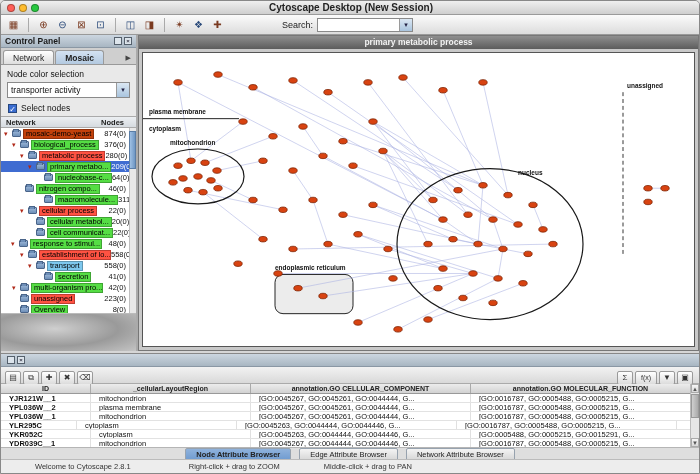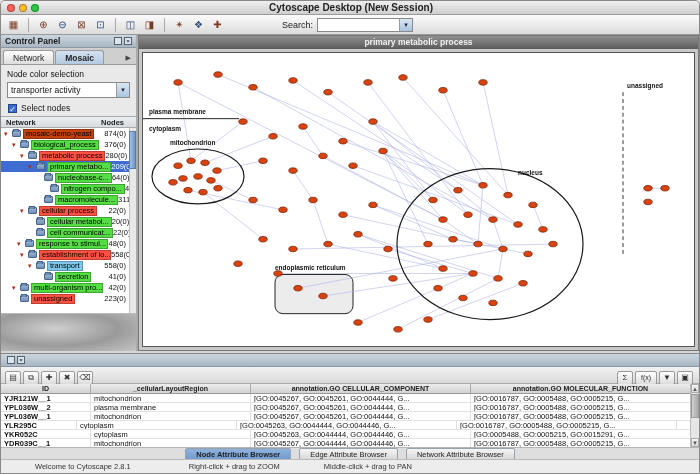--- a/index.html
+++ b/index.html
@@ -65,21 +65,21 @@
   
   .dp{position:absolute;left:0;right:0;top:352px;height:108px;background:#e4e4e4;border-top:1px solid #888;display:flex;flex-direction:column;}
   .dp-toolbar{height:17px;background:linear-gradient(#f2f2f2,#d9d9d9);border-bottom:1px solid #aaa;display:flex;align-items:center;padding:0 4px;}
   .dp-btn{width:16px;height:14px;padding:0;border:1px solid #9a9a9a;border-radius:2px;background:linear-gradient(#ffffff,#dcdcdc);font-size:8px;line-height:12px;color:#333;margin-right:2px;}
   .dp-btn.wide{width:22px;font-size:7px;}
   .dp-spacer{flex:1;}
   .dp-table{flex:1;background:#fff;position:relative;overflow:hidden;}
   .tbl-head{display:flex;height:10px;background:linear-gradient(#ececec,#d2d2d2);border-bottom:1px solid #999;}
   .tbl-head .th{font-size:7px;font-weight:bold;color:#222;text-align:center;border-right:1px solid #aaa;overflow:hidden;white-space:nowrap;line-height:10px;}
   .tbl-row{display:flex;height:9px;border-bottom:1px solid #e2e2e2;}
-  .tbl-row .td{font-size:7.5px;color:#111;padding:0 3px;border-right:1px solid #e0e0e0;overflow:hidden;white-space:nowrap;line-height:9px;}
+  .tbl-row .td{font-size:7.5px;color:#111;padding:0 8px;border-right:1px solid #e0e0e0;overflow:hidden;white-space:nowrap;line-height:9px;}
   .tbl-row .td.id{font-weight:bold;}
   .tbl-scroll{position:absolute;right:0;top:0;bottom:0;width:9px;background:#e6e6e6;border-left:1px solid #bbb;font-size:6px;color:#555;text-align:center;}
   .tbl-scroll .arr{height:9px;line-height:9px;background:linear-gradient(#f6f6f6,#d8d8d8);border:1px solid #aaa;}
   .tbl-scroll .arr.down{position:absolute;bottom:0;left:0;right:0;}
   .tbl-sthumb{position:absolute;left:0;right:0;top:10px;height:24px;background:linear-gradient(90deg,#cfcfcf,#aaa);border:1px solid #999;}
   .dp-tabs{height:14px;display:flex;justify-content:center;align-items:center;background:#dedede;border-top:1px solid #b5b5b5;gap:8px;}
   .dp-tab{font-size:7.5px;padding:1px 10px;border:1px solid #97a2ae;background:linear-gradient(#f4f4f4,#d6d6d6);color:#222;border-radius:2px;}
   .dp-tab.sel{background:linear-gradient(#8fb2dc,#6f9bd0);font-weight:bold;}
 
   
@@ -173,21 +173,21 @@
           <span class="folder"></span>
           <span class="chip" style="background: rgb(85, 221, 68);">primary metabo...</span>
           <span class="count">209(0)</span>
         </div>
         <div class="tree-row" style="padding-left: 35px;">
           <span class="tri"></span>
           <span class="folder"></span>
           <span class="chip" style="background: rgb(85, 221, 68);">nucleobase-c...</span>
           <span class="count">64(0)</span>
         </div>
-        <div class="tree-row" style="padding-left: 41px;">
+        <div class="tree-row" style="padding-left: 16px;">
           <span class="tri"></span>
           <span class="folder"></span>
           <span class="chip" style="background: rgb(85, 221, 68);">nitrogen compo...</span>
           <span class="count">46(0)</span>
         </div>
         <div class="tree-row" style="padding-left: 35px;">
           <span class="tri"></span>
           <span class="folder"></span>
           <span class="chip" style="background: rgb(85, 221, 68); text-align: right;">macromolecule...</span>
           <span class="count">311(0)</span>
@@ -203,21 +203,21 @@
           <span class="folder"></span>
           <span class="chip" style="background: rgb(85, 221, 68);">cellular metabol...</span>
           <span class="count">20(0)</span>
         </div>
         <div class="tree-row" style="padding-left: 27px;">
           <span class="tri"></span>
           <span class="folder"></span>
           <span class="chip" style="background: rgb(85, 221, 68);">cell communicat...</span>
           <span class="count">22(0)</span>
         </div>
-        <div class="tree-row" style="padding-left: 16px;">
+        <div class="tree-row" style="padding-left: 10px;">
           <span class="tri">▾</span>
           <span class="folder"></span>
           <span class="chip" style="background: rgb(85, 221, 68);">response to stimul...</span>
           <span class="count">48(0)</span>
         </div>
         <div class="tree-row" style="padding-left: 19px;">
           <span class="tri">▾</span>
           <span class="folder"></span>
           <span class="chip" style="background: rgb(255, 82, 66);">establishment of lo...</span>
           <span class="count">558(0)</span>
@@ -238,20 +238,26 @@
           <span class="tri">▾</span>
           <span class="folder"></span>
           <span class="chip" style="background: rgb(85, 221, 68);">multi-organism pro...</span>
           <span class="count">42(0)</span>
         </div>
         <div class="tree-row" style="padding-left: 11px;">
           <span class="tri"></span>
           <span class="folder"></span>
           <span class="chip" style="background: rgb(255, 82, 66);">unassigned</span>
           <span class="count">223(0)</span>
+        </div>
+        <div class="tree-row" style="padding-left: 11px;">
+          <span class="tri"></span>
+          <span class="folder"></span>
+          <span class="chip" style="background: rgb(85, 221, 68);">Overview</span>
+          <span class="count">8(0)</span>
         </div>
         <div class="tree-scroll">
           <div class="tree-thumb"></div>
         </div>
     </div>
     <div class="cp-thumbview"></div>
   </div>
 
   <div class="nv">
     <div class="nv-title">primary metabolic process</div>

